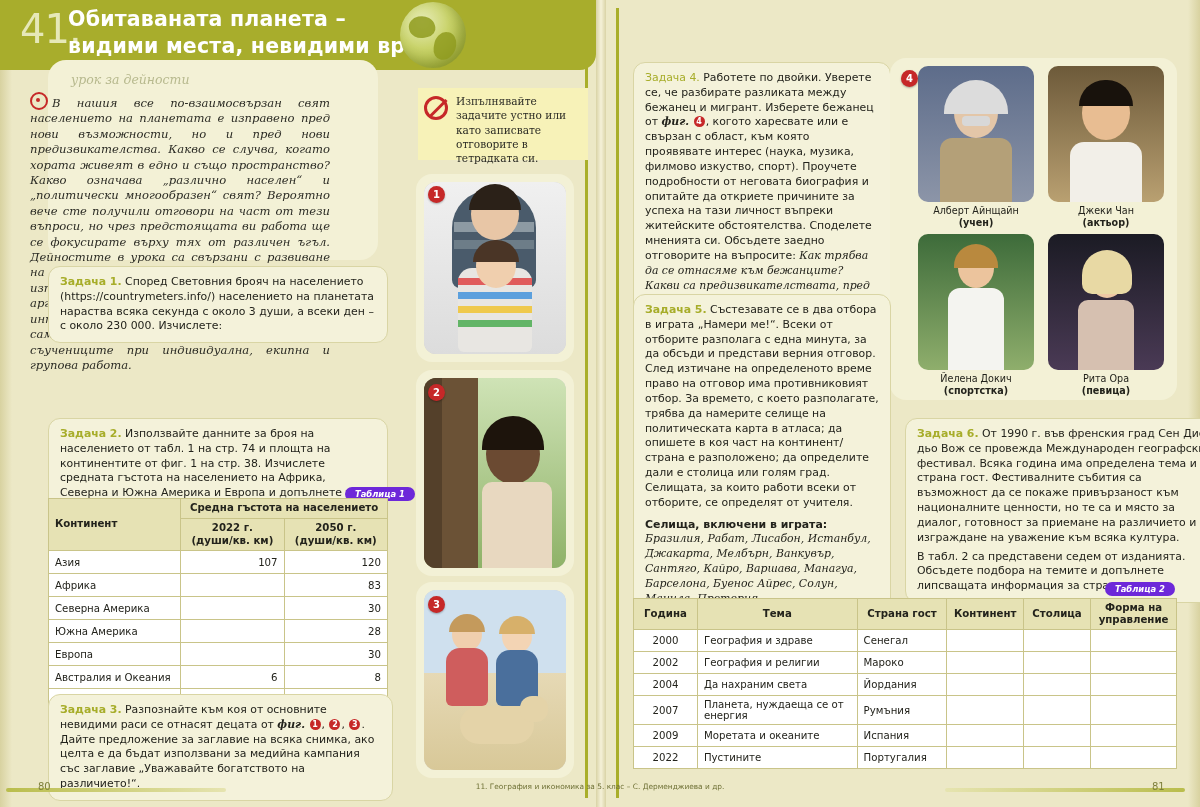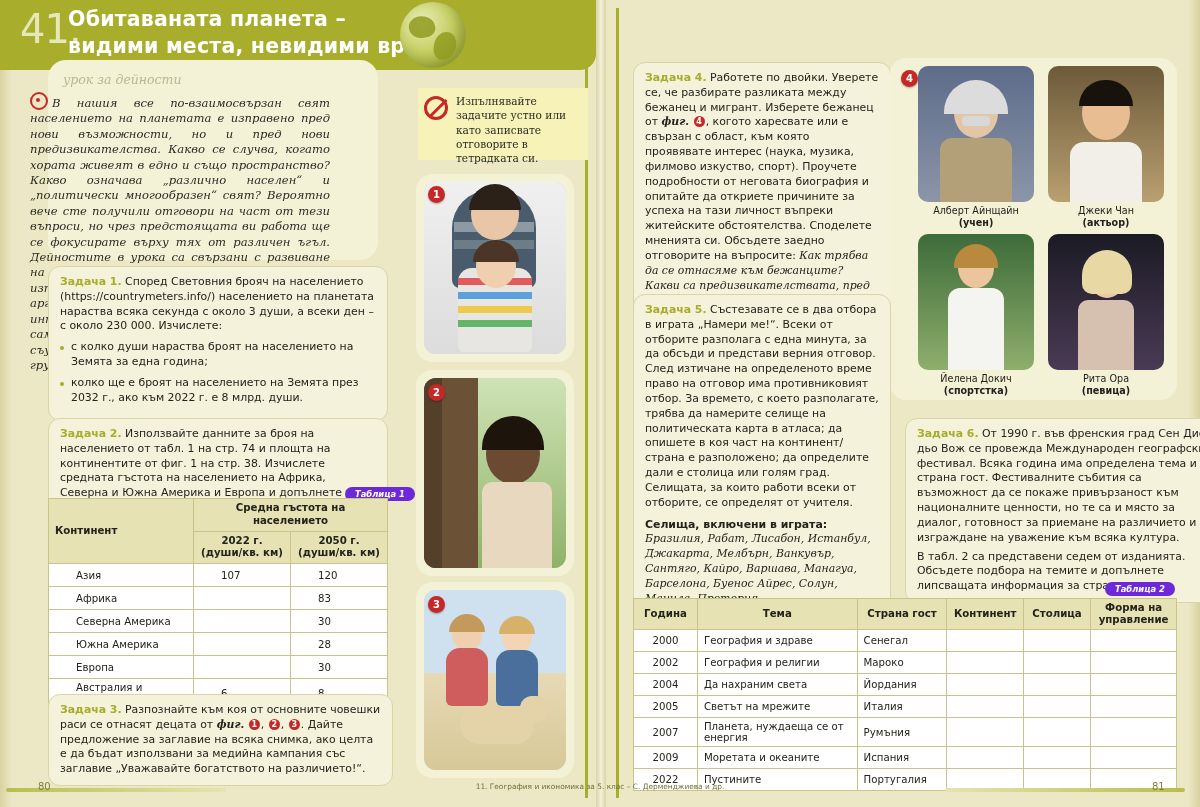--- a/index.html
+++ b/index.html
@@ -38,21 +38,21 @@
       background:radial-gradient(circle at 34% 30%,#e7ecb9 0%,#c9d36a 42%,#96a426 100%);
       box-shadow:inset -6px -6px 12px rgba(60,70,0,.25);overflow:hidden;}
   .globe:before{content:"";position:absolute;left:9px;top:14px;width:26px;height:22px;
       background:#8f9b1f;border-radius:48% 60% 40% 55%;transform:rotate(-12deg);opacity:.85;}
   .globe:after{content:"";position:absolute;left:34px;top:30px;width:22px;height:28px;
       background:#8f9b1f;border-radius:55% 45% 60% 40%;transform:rotate(8deg);opacity:.85;}
 
   
   .lesson-card{position:absolute;left:48px;top:60px;width:330px;height:200px;
      background:#f3f1d6;border-radius:18px;}
-  .lesson-kind{position:absolute;left:63px;top:72px;font-size:12.5px;color:#b7b98e;
+  .lesson-kind{position:absolute;left:71px;top:72px;font-size:12.5px;color:#b7b98e;
      font-style:italic;font-family:"DejaVu Serif",serif;}
   .intro{position:absolute;left:30px;top:92px;width:300px;font-size:11.6px;line-height:1.33;
      font-style:italic;color:#2b2b24;text-align:justify;font-family:"DejaVu Serif",serif;}
   .intro .dart{display:inline-block;width:14px;height:14px;border-radius:50%;
      border:2px solid #c62828;position:relative;vertical-align:-3px;margin-right:4px;}
   .intro .dart:after{content:"";position:absolute;left:4px;top:4px;width:4px;height:4px;
      border-radius:50%;background:#c62828;}
 
   
   .note{position:absolute;left:418px;top:88px;width:170px;height:72px;background:#f7f2b8;}
@@ -82,22 +82,22 @@
   .chip{display:inline-block;width:11px;height:11px;border-radius:50%;background:#c62828;
      color:#fff;font-size:8px;line-height:11px;text-align:center;vertical-align:1px;
      font-weight:bold;margin:0 1px;}
 
   
   .tbl1{position:absolute;left:48px;top:498px;width:340px;border-collapse:collapse;
      font-size:10.2px;color:#23231c;background:#ffffff;}
   .tbl1 th,.tbl1 td{border:1px solid #c9c489;padding:3px 6px;}
   .tbl1 thead th{background:#e6e2b4;font-weight:bold;text-align:center;line-height:1.25;}
   .tbl1 th.cont{text-align:left;vertical-align:middle;}
-  .tbl1 td{height:16px;padding-left:27px;}
-  .tbl1 td.num{text-align:left;}
+  .tbl1 td{height:16px;}
+  .tbl1 td.num{text-align:right;}
   .tbl-tag{position:absolute;background:#6d28d9;color:#fff;font-size:8.4px;font-weight:bold;
      padding:2px 10px;border-radius:9px;font-style:italic;}
   #tag1{left:345px;top:487px;}
   #tag2{left:1105px;top:582px;}
 
   
   .tbl2{position:absolute;left:633px;top:598px;width:544px;border-collapse:collapse;
      font-size:10.2px;color:#23231c;background:#ffffff;}
   .tbl2 th,.tbl2 td{border:1px solid #c9c489;padding:3px 6px;}
   .tbl2 thead th{background:#e6e2b4;font-weight:bold;text-align:center;line-height:1.2;}
@@ -175,24 +175,20 @@
   </div>
 
   <div class="note">
     <div class="no-icon"></div>
     <div class="txt">Изпълнявайте задачите устно или като записвате отговорите в тетрадката си.</div>
   </div>
 
   <div class="task" id="task1">
     <span class="t" style="color:#a7ad2a;font-weight:bold">Задача 1.</span>
     <span>Според Световния брояч на населението (https://countrymeters.info/) населението на планетата нараства всяка секунда с около 3 души, а всеки ден – с около 230 000. Изчислете:</span>
-    <ul class="bullets">
-      <li>с колко души нараства броят на населението на Земята за една година;</li>
-      <li>колко ще е броят на населението на Земята през 2032 г., ако към 2022 г. е 8 млрд. души.</li>
-    </ul>
   </div>
 
   <div class="task" id="task2">
     <span style="color:#a7ad2a;font-weight:bold">Задача 2.</span>
     <span>Използвайте данните за броя на населението от табл. 1 на стр. 74 и площта на континентите от фиг. 1 на стр. 38. Изчислете средната гъстота на населението на Африка, Северна и Южна Америка и Европа и допълнете табл. 1. С какво обяснявате различните стойности?</span>
   </div>
 
   <div class="tbl-tag" id="tag1">Таблица 1</div>
   <table class="tbl1">
     <thead>
@@ -245,21 +241,21 @@
       <tr>
           <td>Общо за света</td>
           <td class="num">54</td>
           <td class="num">65</td>
         </tr>
     </tbody>
   </table>
 
   <div class="task" id="task3">
     <span style="color:#a7ad2a;font-weight:bold">Задача 3.</span>
-    <span>Разпознайте към коя от основните човешки раси се отнасят децата от </span><b class="ital">фиг.</b>
+    <span>Разпознайте към коя от основните невидими раси се отнасят децата от </span><b class="ital">фиг.</b>
     <span class="chip">1</span>,
     <span class="chip">2</span>,
     <span class="chip">3</span><span>. Дайте предложение за заглавие на всяка снимка, ако целта е да бъдат използвани за медийна кампания със заглавие „Уважавайте богатството на различието!“.</span>
   </div>
 
   <div class="photo-frame" style="left:416px;top:174px;width:158px;height:188px;"></div>
   <div class="photo" id="p1">
     <div class="ph-in" style="background:linear-gradient(#f0f0f0,#dcdcdc)">
       <div style="position:absolute;left:28px;top:8px;width:84px;height:98px;background:#4a5b6b;border-radius:38px 38px 8px 8px;"></div>
       <div style="position:absolute;left:30px;top:40px;width:80px;height:10px;background:#8d9aa3;"></div>
@@ -298,21 +294,21 @@
       <div class="head" style="left:78px;top:30px;width:30px;height:33px;background:#f3d4b4;"></div>
       <div style="position:absolute;left:75px;top:26px;width:36px;height:18px;background:#d7b06a;border-radius:18px 18px 0 0;"></div>
       <div class="body" style="left:72px;top:60px;width:42px;height:56px;background:#4a6f9c;"></div>
       <div style="position:absolute;left:36px;top:116px;width:74px;height:38px;background:#e4d3a8;border-radius:20px;"></div>
       <div style="position:absolute;left:96px;top:106px;width:28px;height:26px;background:#e4d3a8;border-radius:12px;"></div>
     </div>
   </div>
   <div class="badge" style="left:428px;top:596px;">3</div>
 
   <div class="task" id="task4">
-    <span style="color:#a7ad2a;font-weight:bold">Задача 4.</span>
+    <span style="color:#a7ad2a;font-weight:normal">Задача 4.</span>
     <span>Работете по двойки. Уверете се, че разбирате разликата между бежанец и мигрант. Изберете бежанец от </span><b class="ital">фиг.</b>
     <span class="chip">4</span><span>, когото харесвате или е свързан с област, към която проявявате интерес (наука, музика, филмово изкуство, спорт). Проучете подробности от неговата биография и опитайте да откриете причините за успеха на тази личност въпреки житейските обстоятелства. Сподeлете мненията си. Обсъдете заедно отговорите на въпросите: </span><span class="ital">Как трябва да се отнасяме към бежанците? Какви са предизвикателствата, пред които са изправени хората, напуснали своята родина?</span>
   </div>
 
   <div class="people-frame"></div>
   <div class="badge" style="left:901px;top:70px;">4</div>
 
   <div class="pp" id="pp1">
     <div style="position:absolute;inset:0;background:linear-gradient(#5d6c8a,#8c95a8)"></div>
     <div class="head" style="left:36px;top:22px;width:44px;height:50px;background:#e3c6a8;"></div>
@@ -402,28 +398,20 @@
         </tr>
       <tr>
           <td class="c">2004</td>
           <td>Да нахраним света</td>
           <td>Йордания</td>
           <td></td>
           <td></td>
           <td></td>
         </tr>
       <tr>
-          <td class="c">2005</td>
-          <td>Светът на мрежите</td>
-          <td>Италия</td>
-          <td></td>
-          <td></td>
-          <td></td>
-        </tr>
-      <tr>
           <td class="c">2007</td>
           <td>Планета, нуждаеща се от енергия</td>
           <td>Румъния</td>
           <td></td>
           <td></td>
           <td></td>
         </tr>
       <tr>
           <td class="c">2009</td>
           <td>Моретата и океаните</td>

